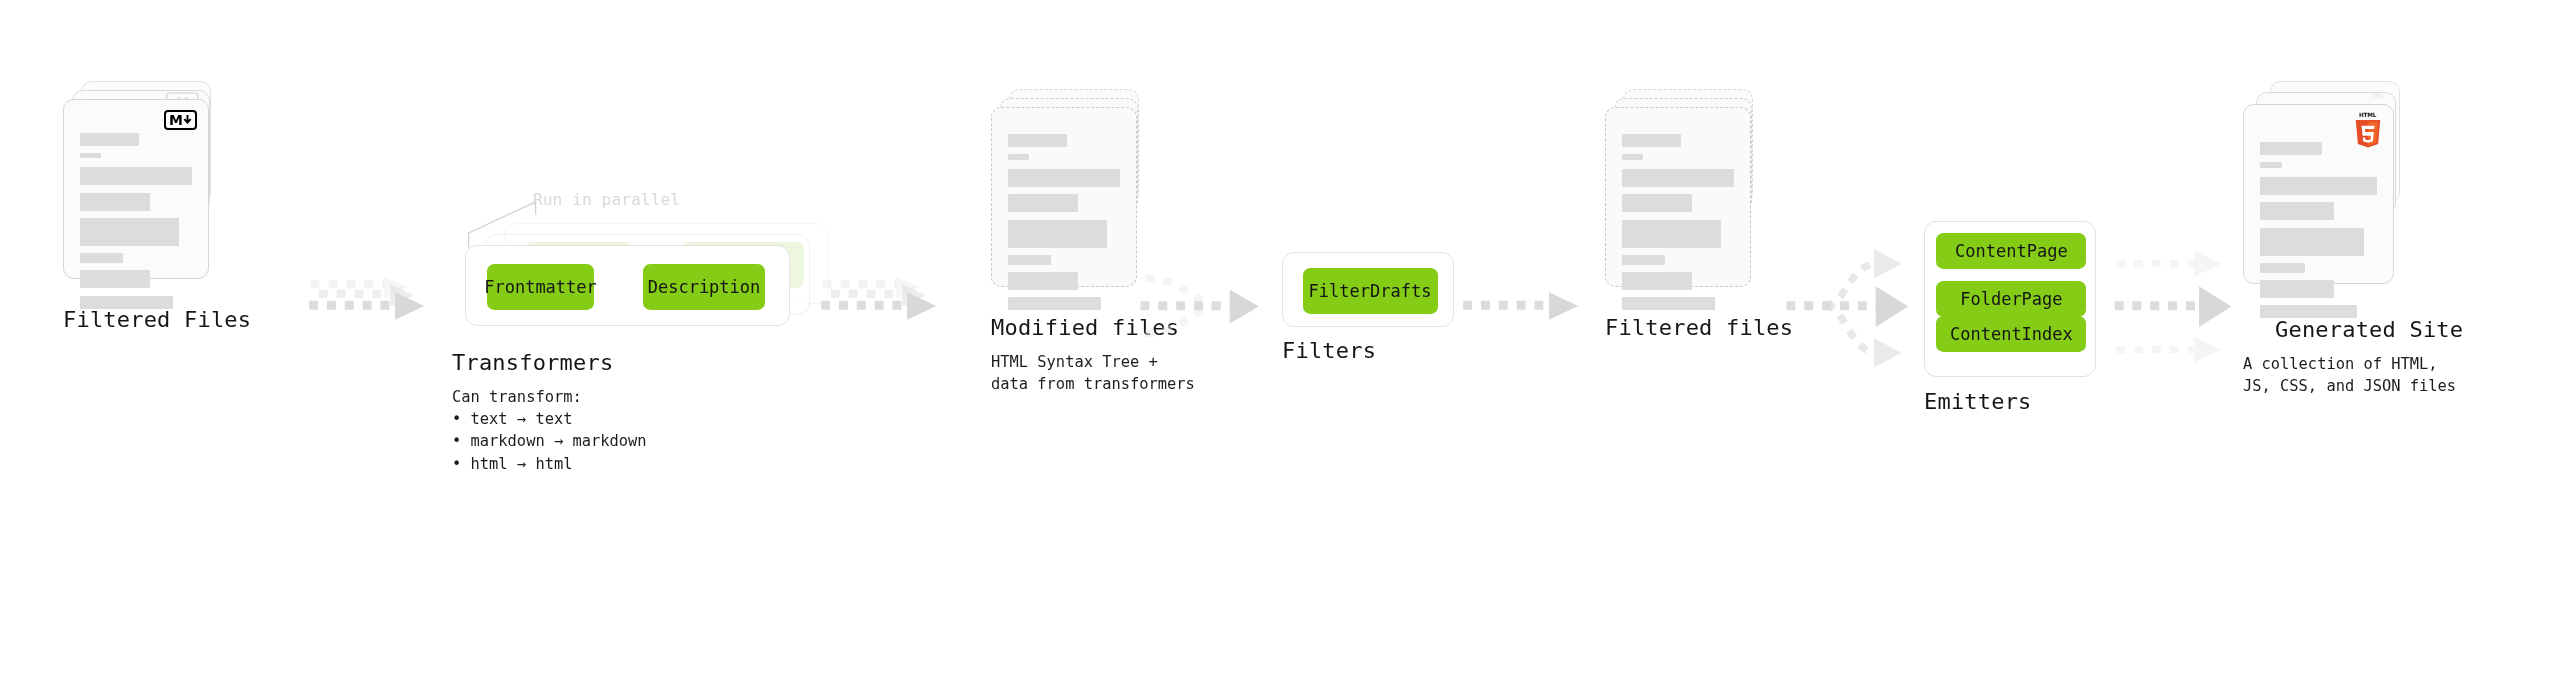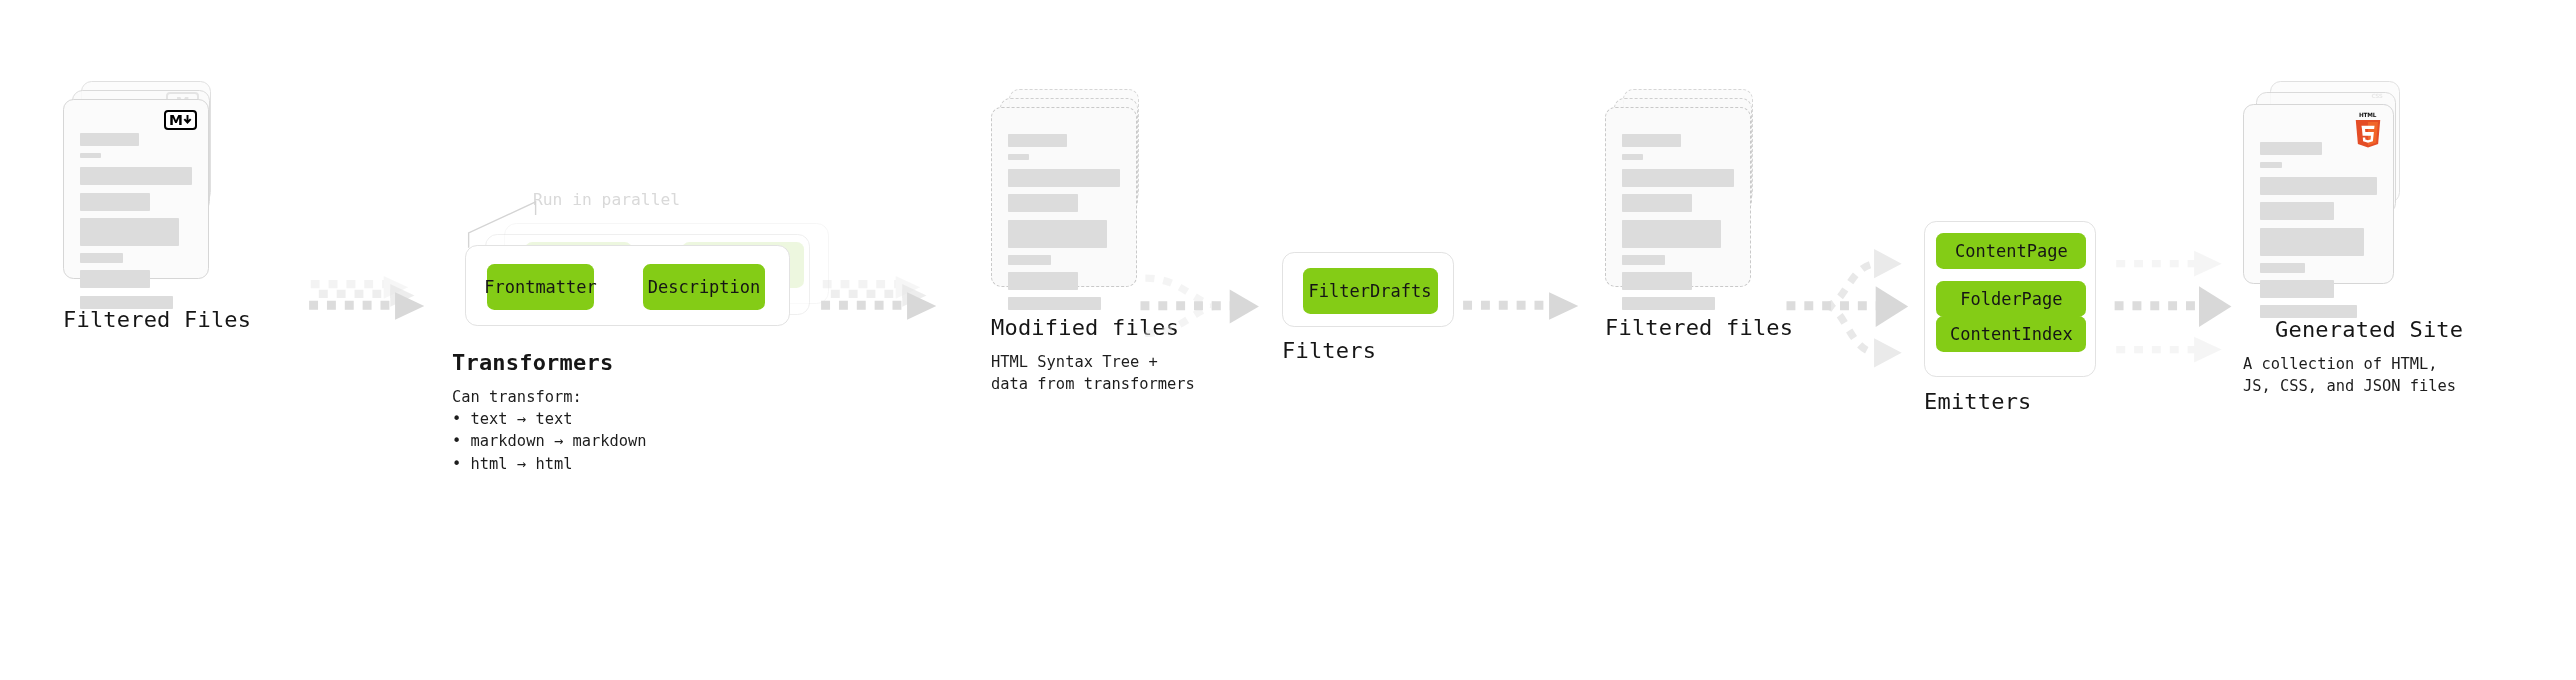--- a/index.html
+++ b/index.html
@@ -267,21 +267,21 @@
       <div class="groupbox" style="left:13px; top:50px; width:325px; height:81px;">
         <div class="chip" style="left:21px; top:18px; width:107px; height:46px;">
           <span>Frontmatter</span>
         </div>
         <div class="chip" style="left:177px; top:18px; width:122px; height:46px;">
           <span>Description</span>
         </div>
       </div>
     </div>
 
-    <div class="stage-label" style="margin-top:57px;font-weight:bold;">Transformers</div>
+    <div class="stage-label" style="margin-top:57px;">Transformers</div>
     <div class="stage-sub">Can transform:
  • text → text
  • markdown → markdown
  • html → html</div>
   </div>
 
   <svg class="svg-abs" style="left:821px; top:276px;" width="130" height="73" viewBox="0 0 160 90">
     <g opacity="0.45">
       <line x1="2" y1="10" x2="96" y2="10" stroke="#e6e6e6" stroke-width="10" stroke-dasharray="11 11"></line>
       <polygon points="92,0 122,14 92,28" fill="#ececec"></polygon>

